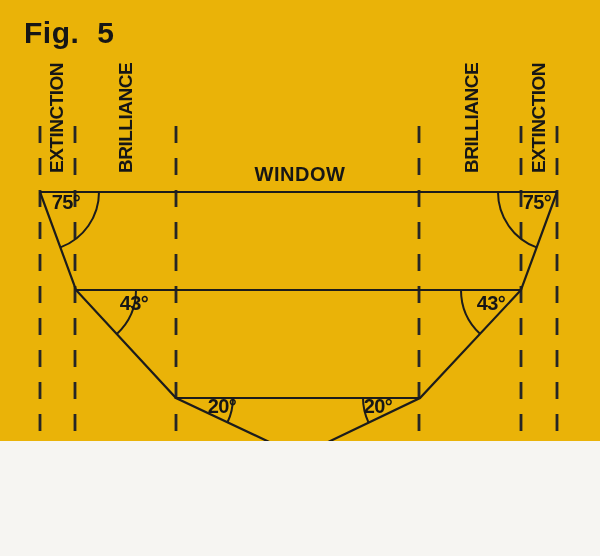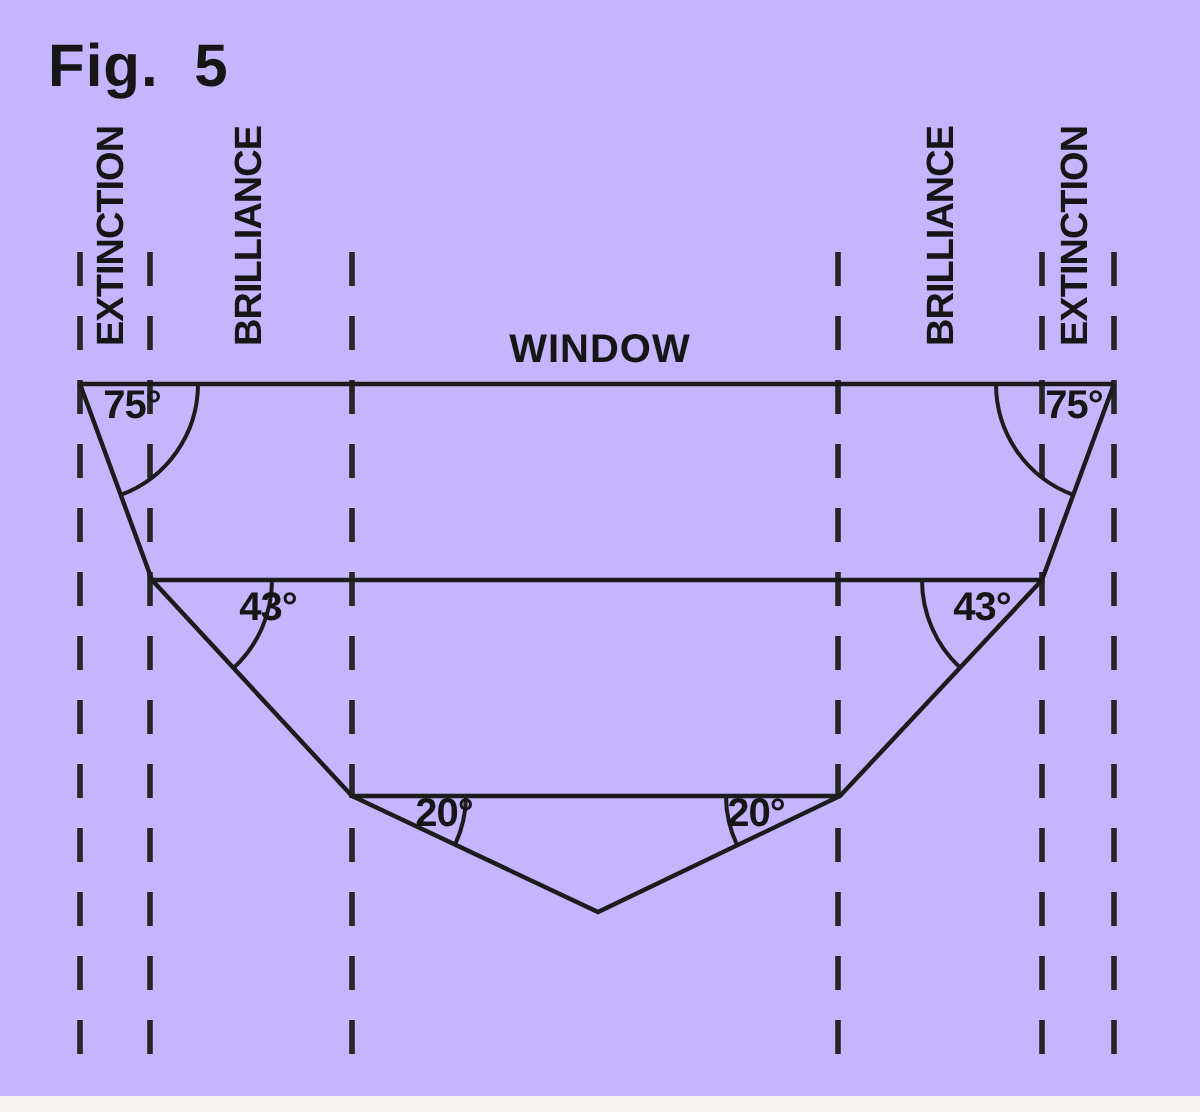--- a/index.html
+++ b/index.html
@@ -3,22 +3,22 @@
 <meta charset="utf-8">
 <style>
   html, body { margin: 0; padding: 0; }
   body {
     width: 600px; height: 556px;
     font-family: "Liberation Sans", sans-serif;
     background: #f6f5f2;
   }
   .page {
     position: relative;
-    width: 600px; height: 548px;
-    background: #c4b5fd;
+    width: 600px; height: 441px;
+    background: #eab308;
     overflow: hidden;
   }
   svg { display: block; }
   svg text { fill: #161616; }
   .fig-label {
     font-size: 30px;
     font-weight: bold;
     letter-spacing: 0.5px;
     word-spacing: 9px;
   }

